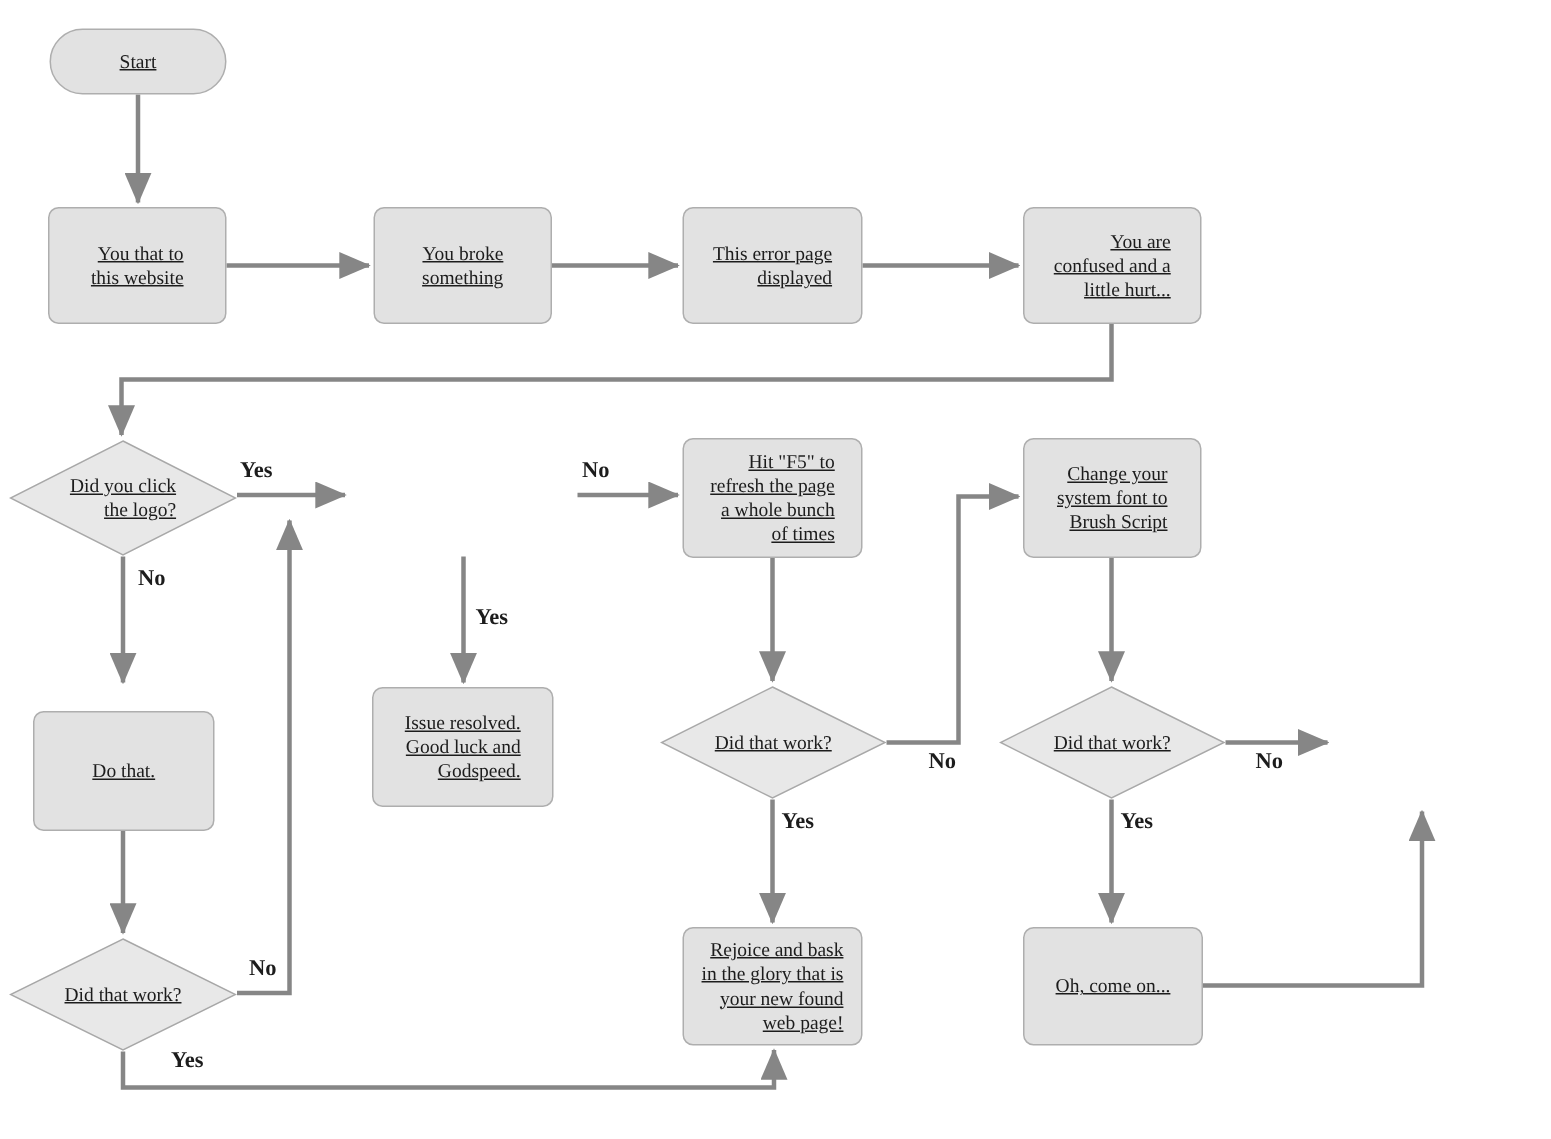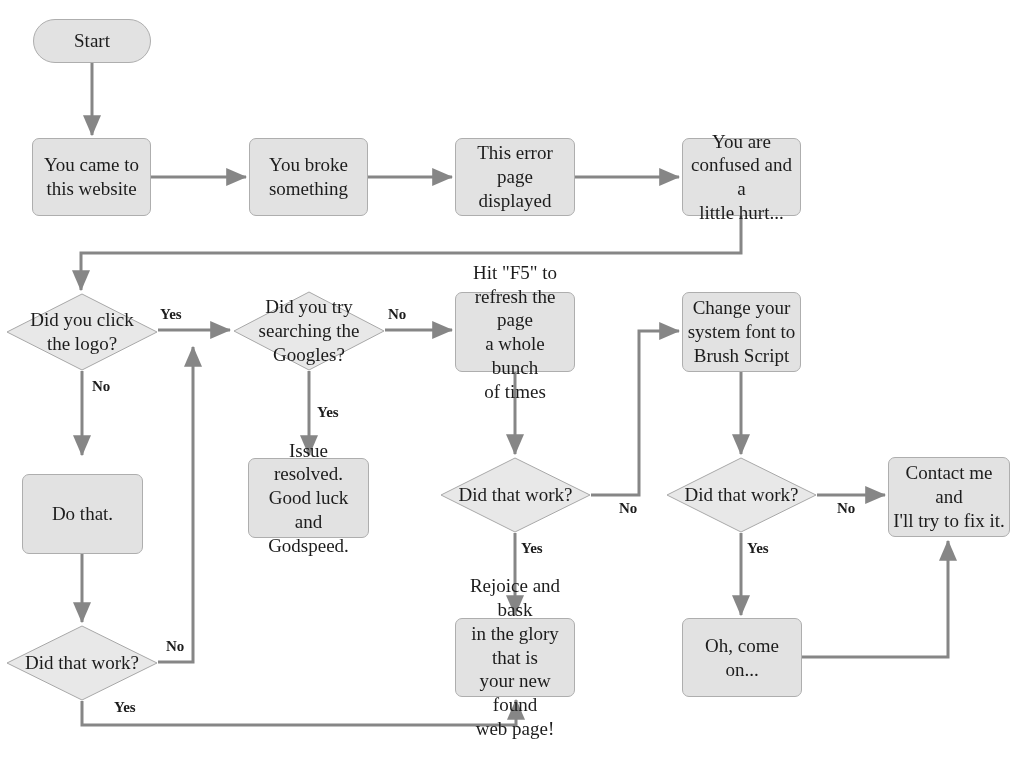--- a/index.html
+++ b/index.html
@@ -30,23 +30,24 @@
   #connectors polyline, #connectors line {
     fill: none;
     stroke: var(--arrow);
     stroke-width: 3;
   }
   .node {
     position: absolute;
     display: flex;
     align-items: center;
     justify-content: center;
-    text-align: center;
-    font-size: 19px;
+    text-align: right;
+    font-size: 13px;
     line-height: 1.25;
+    text-decoration: underline;
   }
   .node .label {
     white-space: pre-line;
     position: relative;
     z-index: 2;
     padding: 2px 4px;
   }
   .box {
     background: var(--box-fill);
     border: 1px solid var(--box-border);
@@ -106,21 +107,21 @@
     <polyline points="741,533 741,615" marker-end="url(#arrowhead)"></polyline>
     <polyline points="817,495 885,495" marker-end="url(#arrowhead)"></polyline>
     <polyline points="802,657 948,657 948,541" marker-end="url(#arrowhead)"></polyline>
   </svg>
 
   <div class="node pill" style="left:33px;top:19px;width:118px;height:44px">
     <span class="label">Start</span>
   </div>
 
   <div class="node box" style="left:32px;top:138px;width:119px;height:78px">
-    <span class="label">You came to
+    <span class="label">You that to
 this website</span>
   </div>
 
   <div class="node box" style="left:249px;top:138px;width:119px;height:78px">
     <span class="label">You broke
 something</span>
   </div>
 
   <div class="node box" style="left:455px;top:138px;width:120px;height:78px">
     <span class="label">This error page
@@ -134,28 +135,20 @@
   </div>
 
   <div class="node diamond" style="left:6px;top:293px;width:152px;height:78px">
     <svg viewBox="0 0 152 78" preserveAspectRatio="none">
       <polygon points="76,1 151,39 76,77 1,39"></polygon>
     </svg>
     <span class="label">Did you click
 the logo?</span>
   </div>
 
-  <div class="node diamond" style="left:233px;top:291px;width:152px;height:80px">
-    <svg viewBox="0 0 152 80" preserveAspectRatio="none">
-      <polygon points="76,1 151,40 76,79 1,40"></polygon>
-    </svg>
-    <span class="label">Did you try
-searching the
-Googles?</span>
-  </div>
 
   <div class="node box" style="left:455px;top:292px;width:120px;height:80px">
     <span class="label">Hit "F5" to
 refresh the page
 a whole bunch
 of times</span>
   </div>
 
   <div class="node box" style="left:682px;top:292px;width:119px;height:80px">
     <span class="label">Change your
@@ -198,24 +191,20 @@
     <span class="label">Rejoice and bask
 in the glory that is
 your new found
 web page!</span>
   </div>
 
   <div class="node box" style="left:682px;top:618px;width:120px;height:79px">
     <span class="label">Oh, come on...</span>
   </div>
 
-  <div class="node box" style="left:888px;top:457px;width:122px;height:80px">
-    <span class="label">Contact me and
-I'll try to fix it.</span>
-  </div>
 
   <span class="edge-label" style="left:160px;top:306px">Yes</span>
   <span class="edge-label" style="left:92px;top:378px">No</span>
   <span class="edge-label" style="left:388px;top:306px">No</span>
   <span class="edge-label" style="left:317px;top:404px">Yes</span>
   <span class="edge-label" style="left:521px;top:540px">Yes</span>
   <span class="edge-label" style="left:619px;top:500px">No</span>
   <span class="edge-label" style="left:747px;top:540px">Yes</span>
   <span class="edge-label" style="left:837px;top:500px">No</span>
   <span class="edge-label" style="left:166px;top:638px">No</span>

